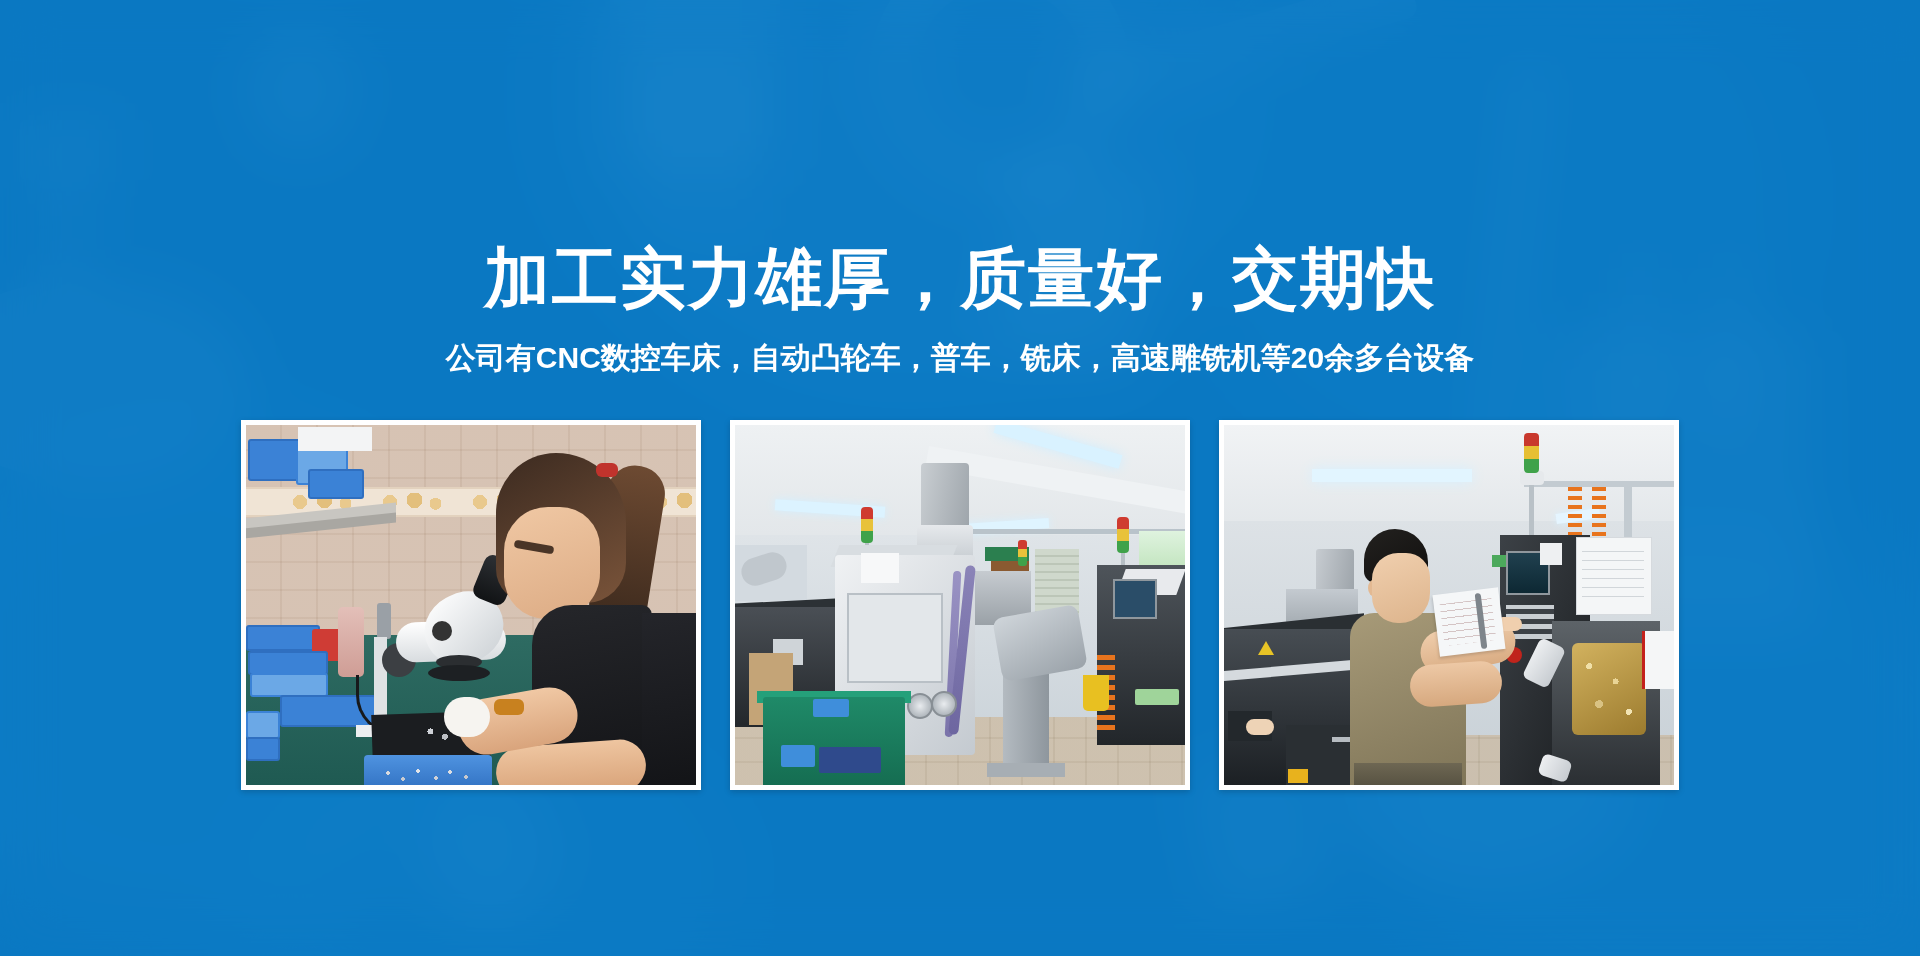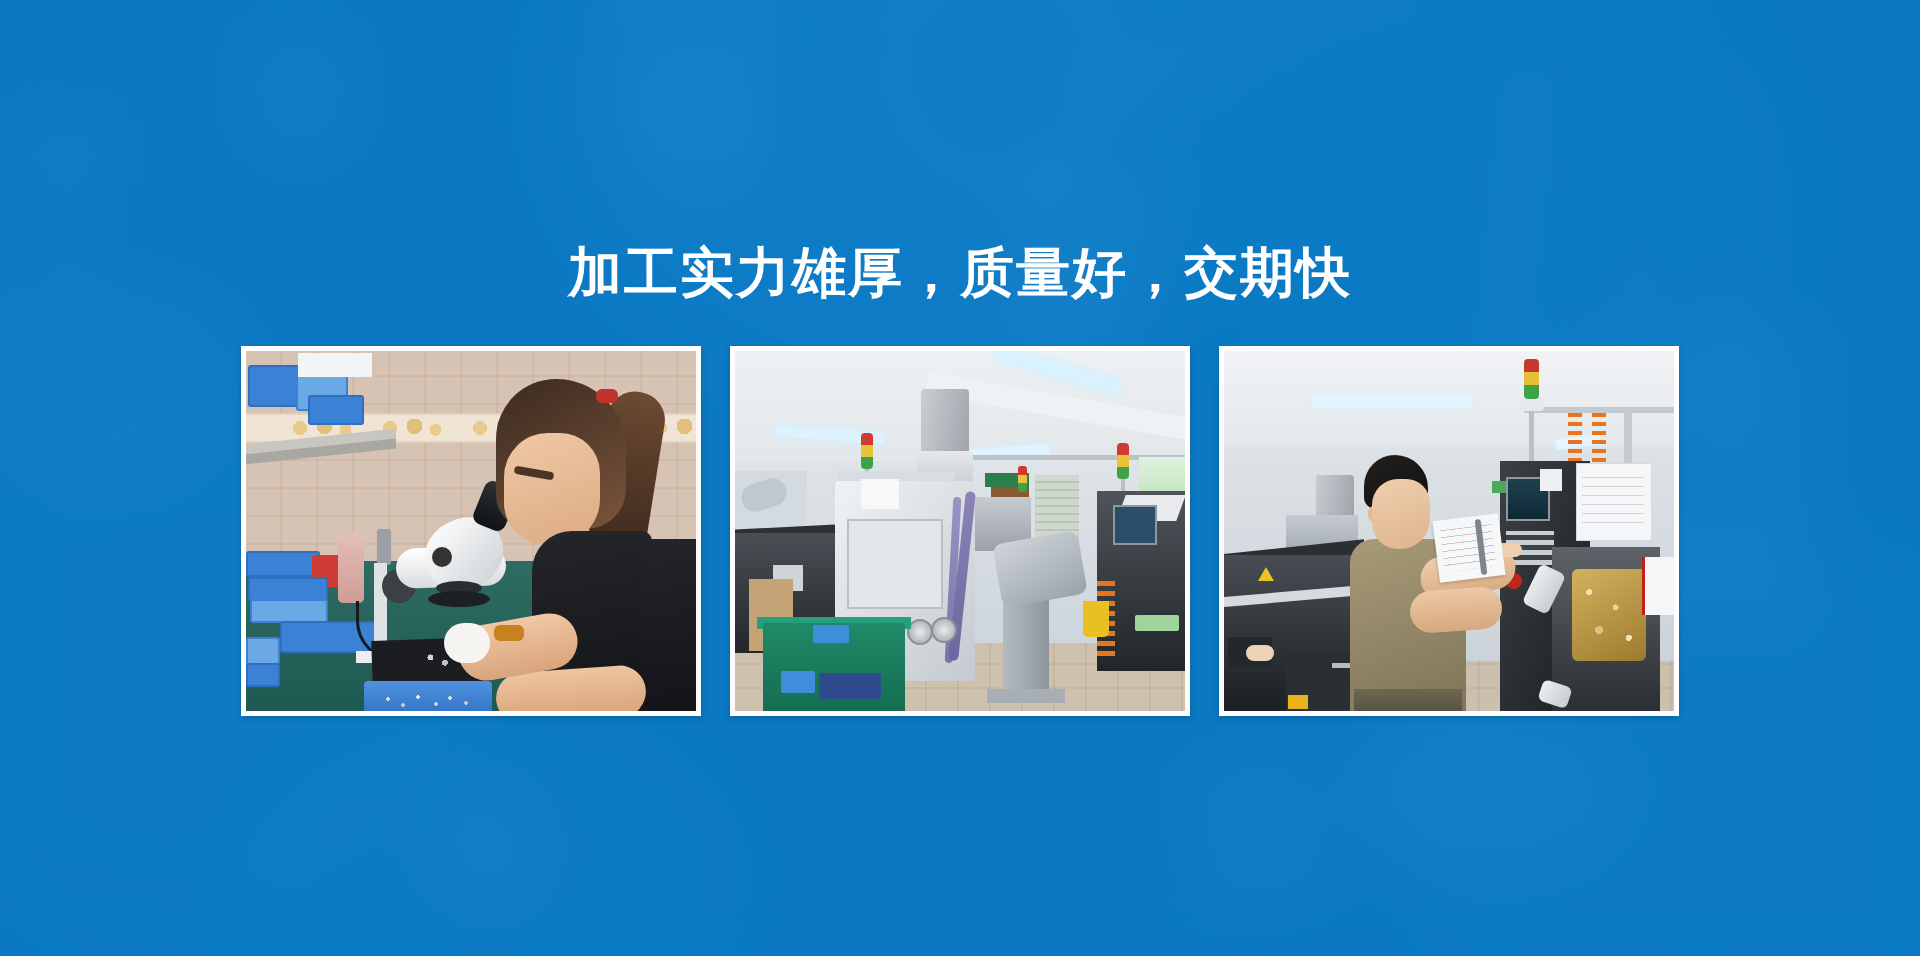--- a/index.html
+++ b/index.html
@@ -25,21 +25,21 @@
 
   
   .content {
     position: absolute; inset: 0;
     display: flex; flex-direction: column;
     align-items: center;
   }
 
   .headline {
     margin-top: 245px;
-    font-size: 54px;
+    font-size: 66px;
     font-weight: bold;
     color: #ffffff;
     letter-spacing: 2px;
     line-height: 1;
     text-align: center;
     white-space: nowrap;
   }
 
   .subhead {
     margin-top: 32px;
@@ -324,20 +324,21 @@
          clip-path:polygon(25% 0,75% 0,100% 50%,75% 100%,25% 100%,0 50%);"></div>
 
     <div style="position:absolute;inset:0;backdrop-filter:blur(26px);"></div>
     <div style="position:absolute;inset:0;background:#0b79c2;opacity:.55;"></div>
   </div>
 
   <div class="content">
 
     <div class="headline">加工实力雄厚，质量好，交期快</div>
 
+    <div class="subhead">公司有CNC数控车床，自动凸轮车，普车，铣床，高速雕铣机等20余多台设备</div>
 
     <div class="gallery">
 
       <div class="photo-frame">
         <div class="photo">
           <div class="p1-wall r"></div>
           <div class="p1-wallband r"></div>
           <div class="p1-flower r" style="left:40px;"></div>
           <div class="p1-flower r" style="left:130px;"></div>
           <div class="p1-flower r" style="left:220px;"></div>

